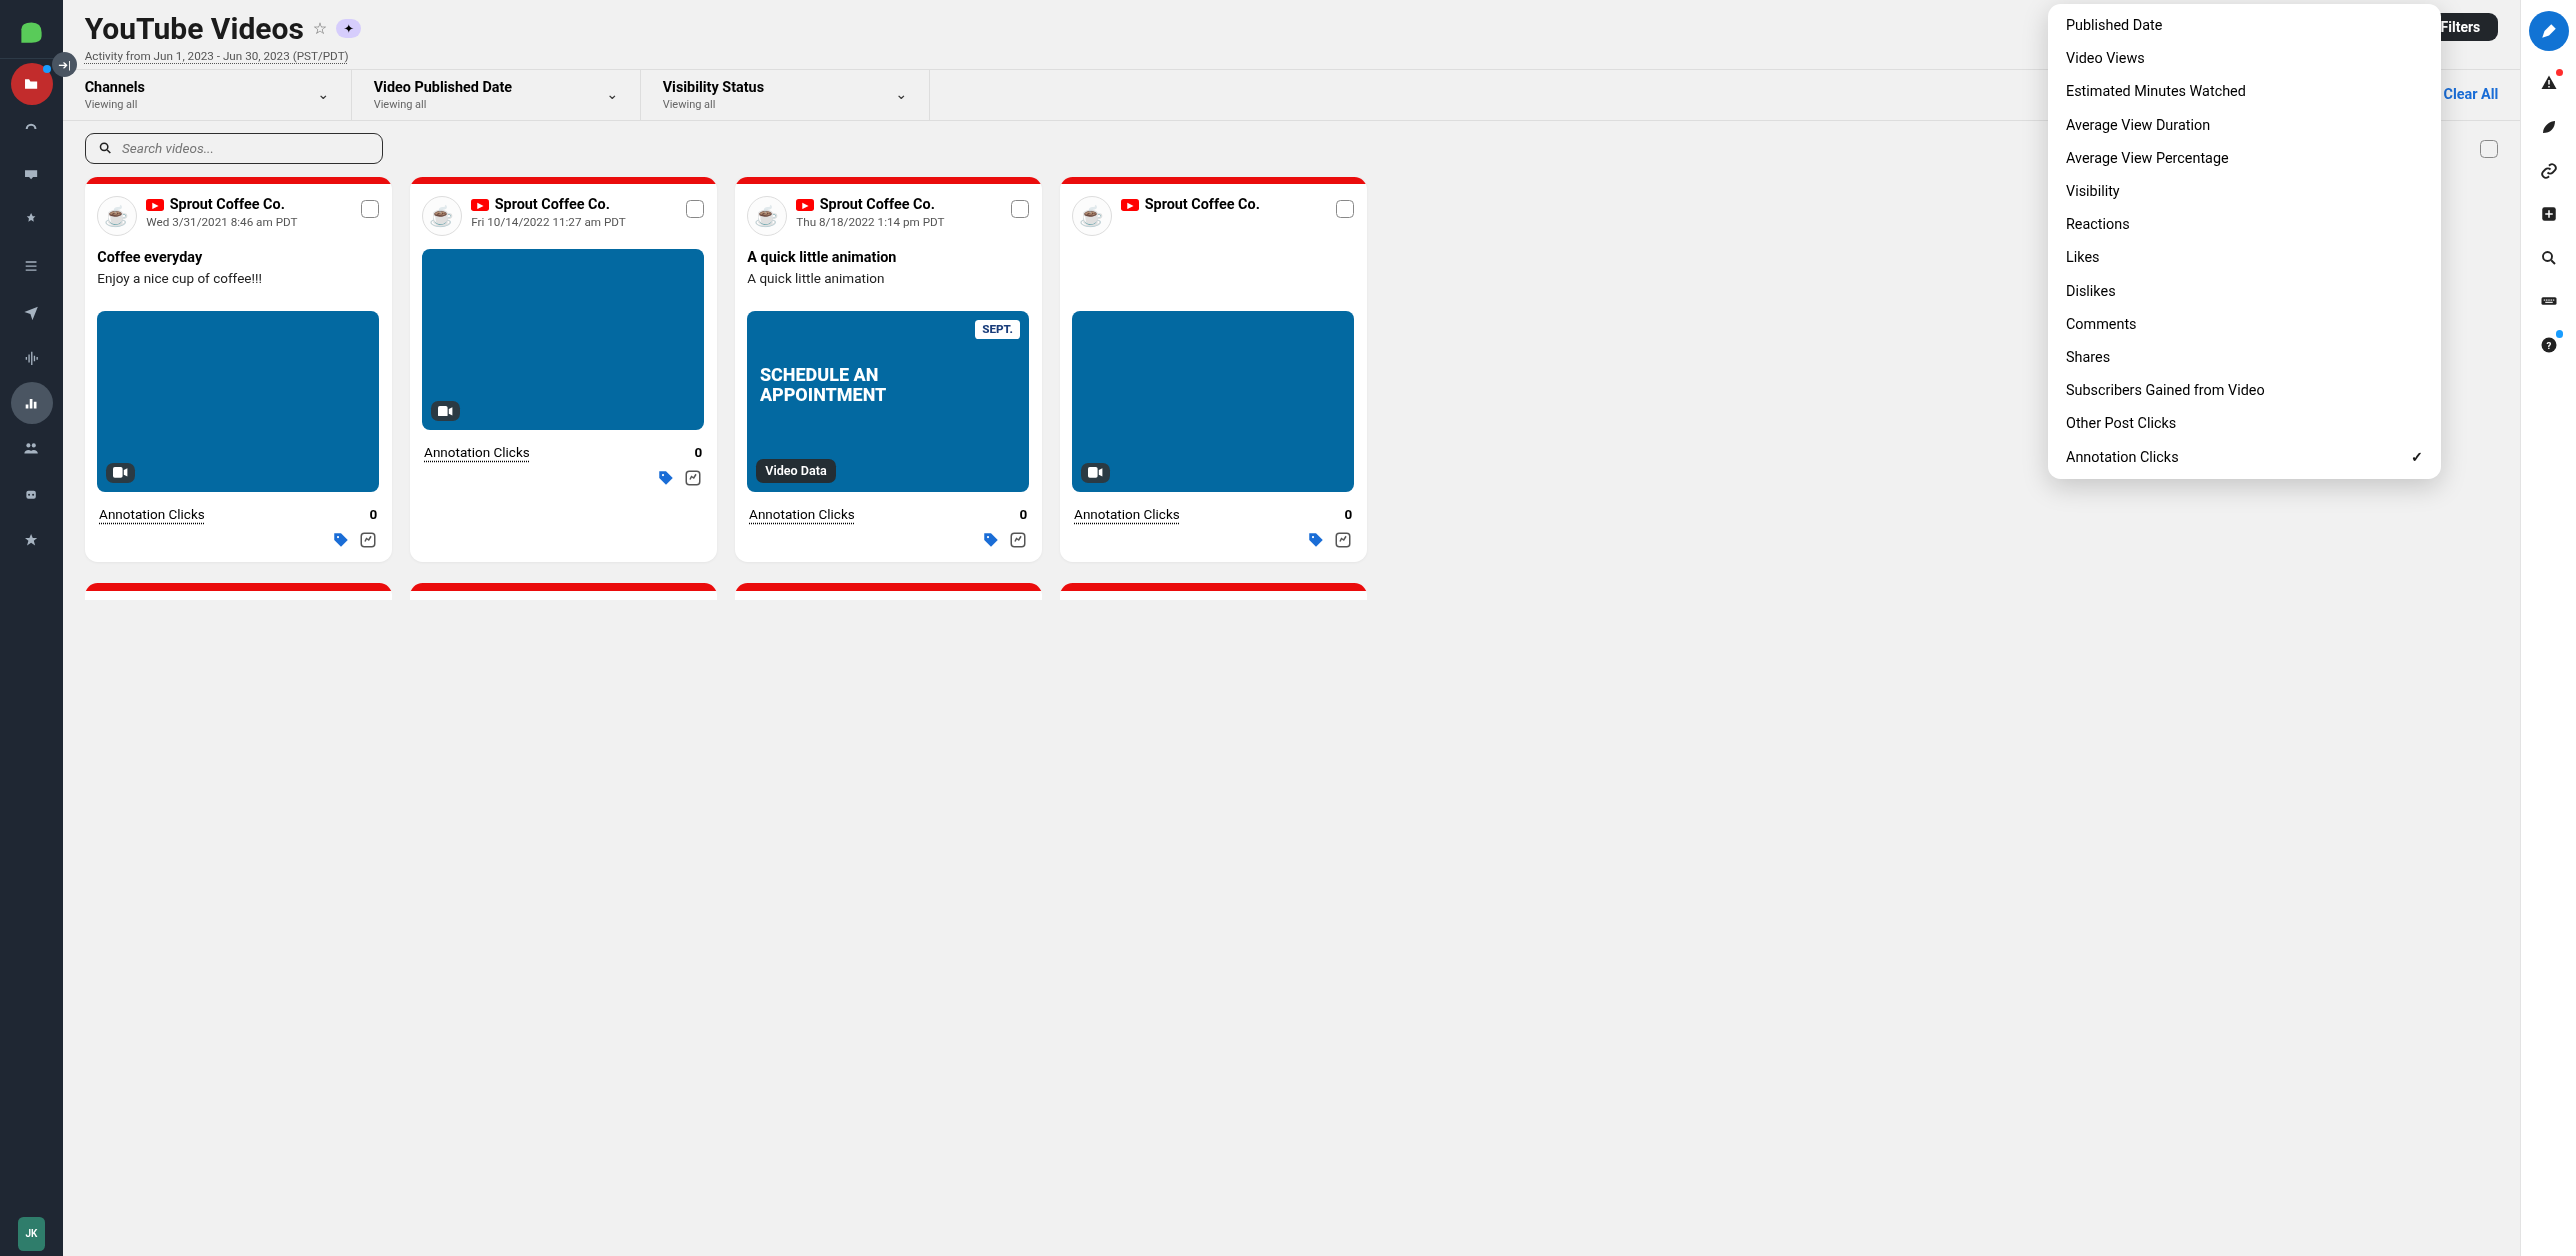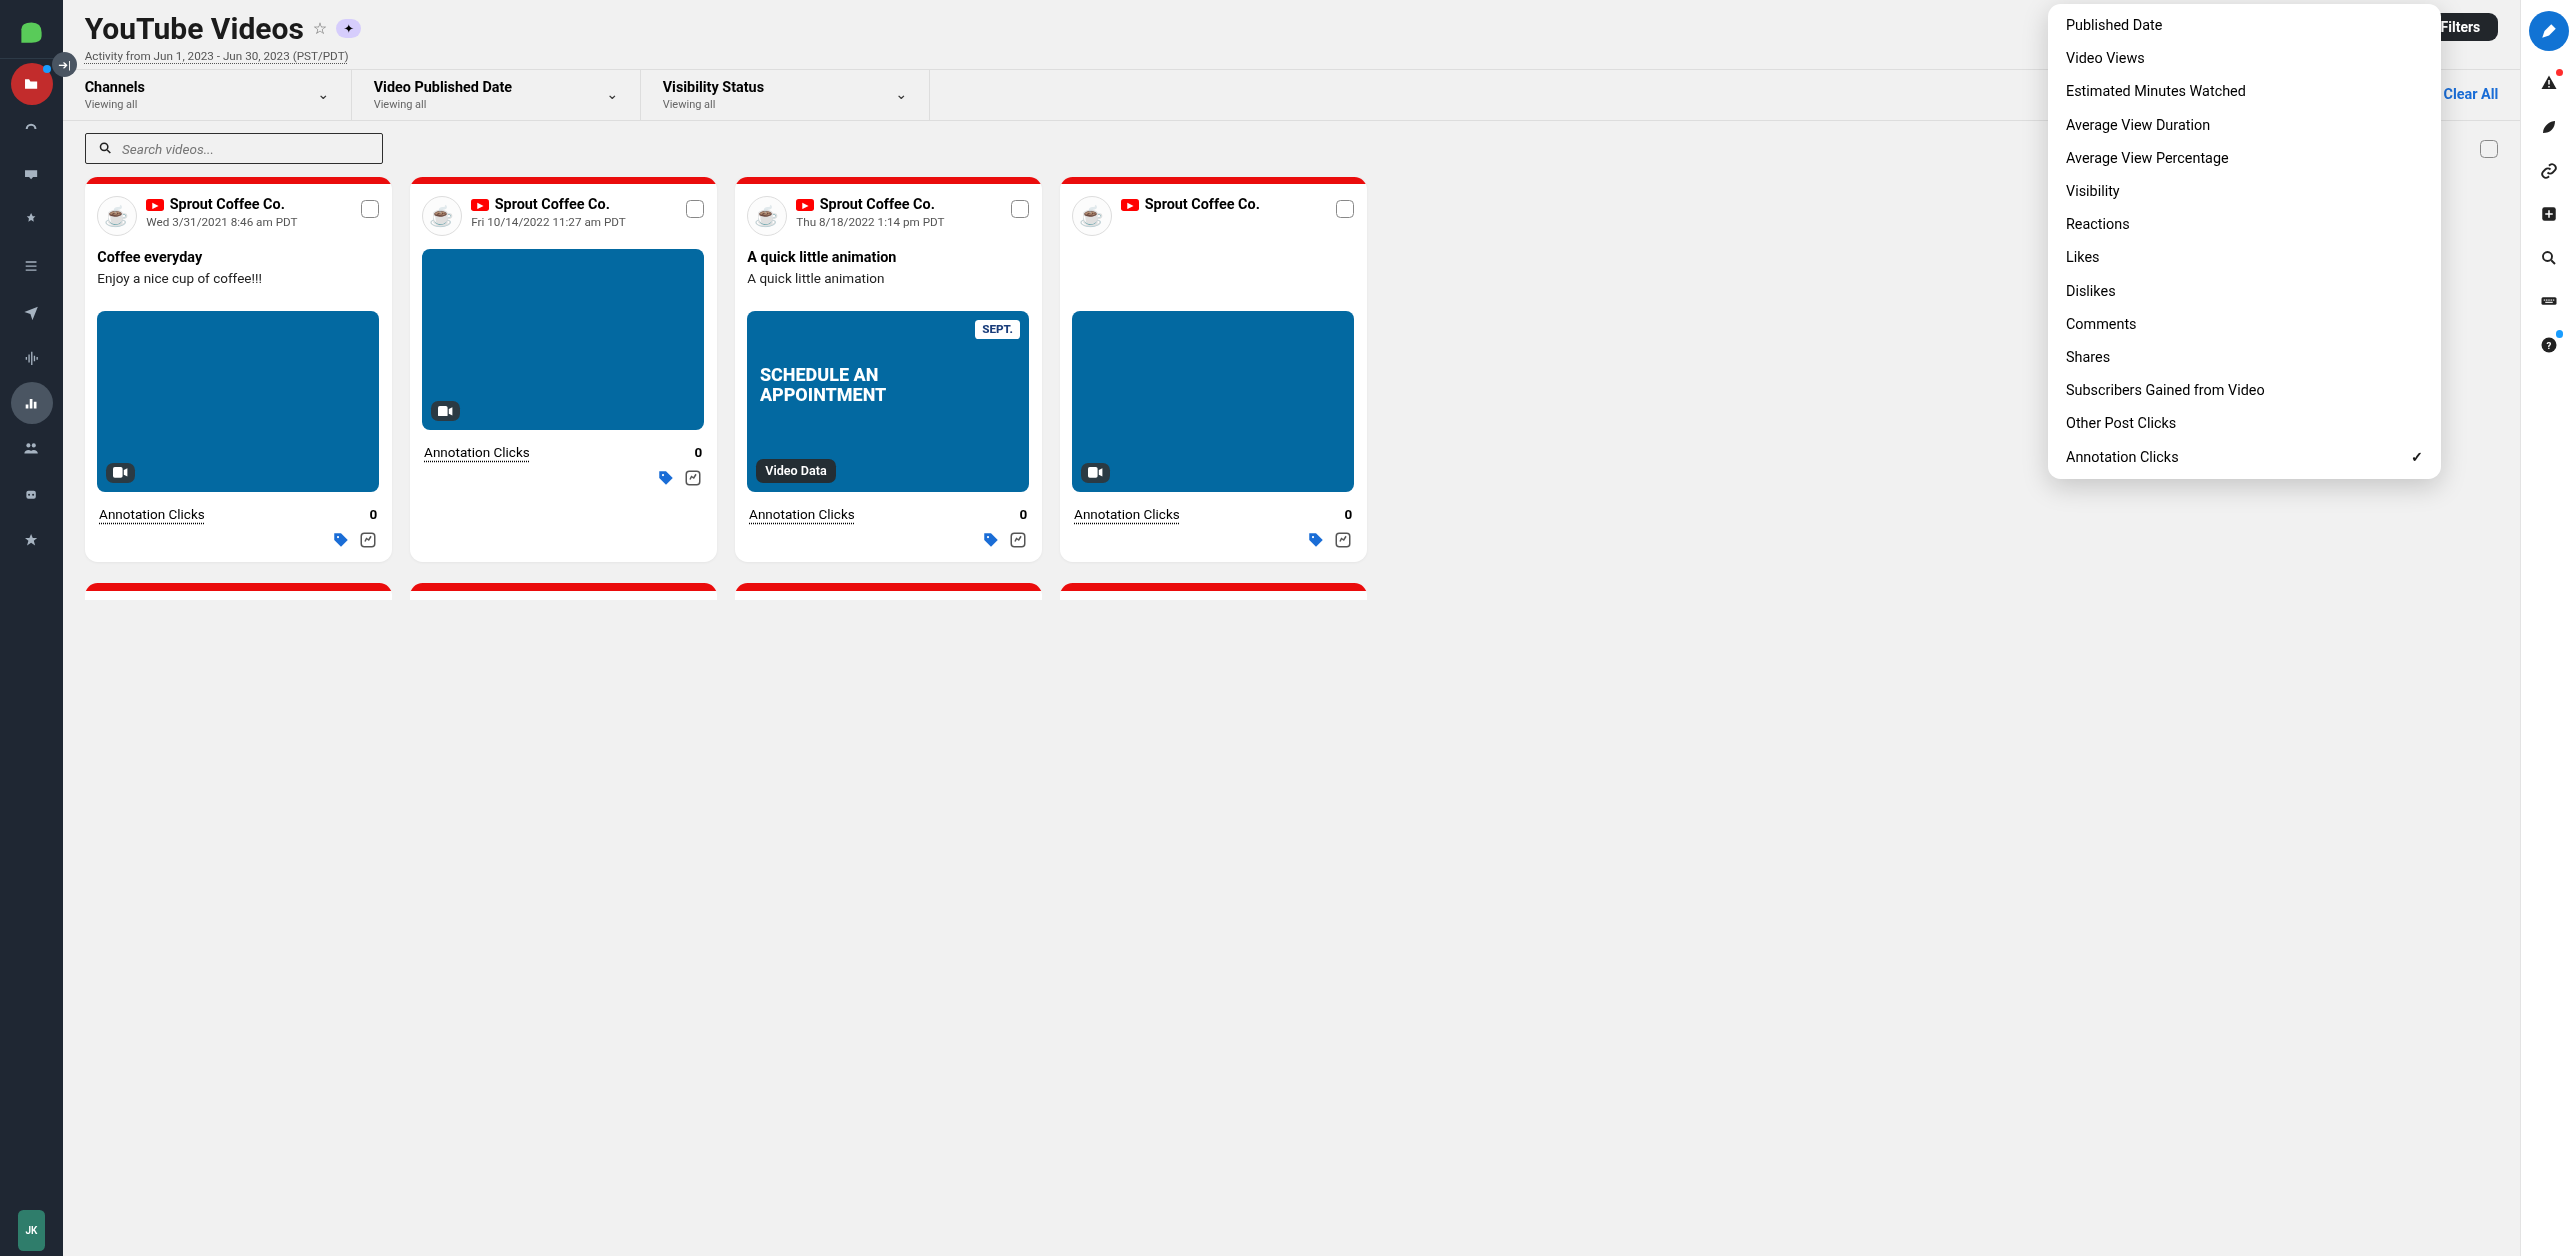--- a/index.html
+++ b/index.html
@@ -39,21 +39,21 @@
   width: 8.1px; height: 8.1px; border-radius:50%;
   background:#1a9dff;
 }
 .left-rail .nav-item.active {
   background:#4a5562;
   color:#fff;
 }
 .left-rail .user {
   margin-top: auto;
   margin-bottom: 5.4px;
-  width: 27px; height: 41px;
+  width: 27px; height: 34px;
   border-radius: 5.4px;
   background: #2f7d6b;
   color:#fff;
   font-size: 10px;
   font-weight:600;
   display:flex; align-items:center; justify-content:center;
 }
 .left-rail .collapse-pill {
   position: absolute; left: 52px; top: 52px;
   width: 25px; height:25px;
@@ -122,22 +122,22 @@
 .clear-all {
   margin-left:auto; padding: 0 21.7px; display:flex; align-items:center;
   color:#1a6dd6; font-weight:700; font-size:14.4px;
 }
 
 
 .search-row {
   padding: 12.6px 21.7px; display:flex; gap:12.6px; align-items:center;
 }
 .search-box {
-  display:flex; align-items:flex-end; gap:9px;
-  border:1.8px solid #2f2f2f; border-radius:2px; padding:6.3px 12.6px; width:298px;
+  display:flex; align-items:flex-start; gap:9px;
+  border:1.8px solid #2f2f2f; border-radius:9px; padding:6.3px 12.6px; width:298px;
   background:#f1f1f1;
 }
 .search-box input {
   border:none; background:transparent; font-size:13.5px; outline:none; width:100%;
   font-style: italic; color:#666;
 }
 .select-all-box {
   margin-left:auto; width:18px; height:18px; border:1.8px solid #888; border-radius:4.5px;
 }
 

